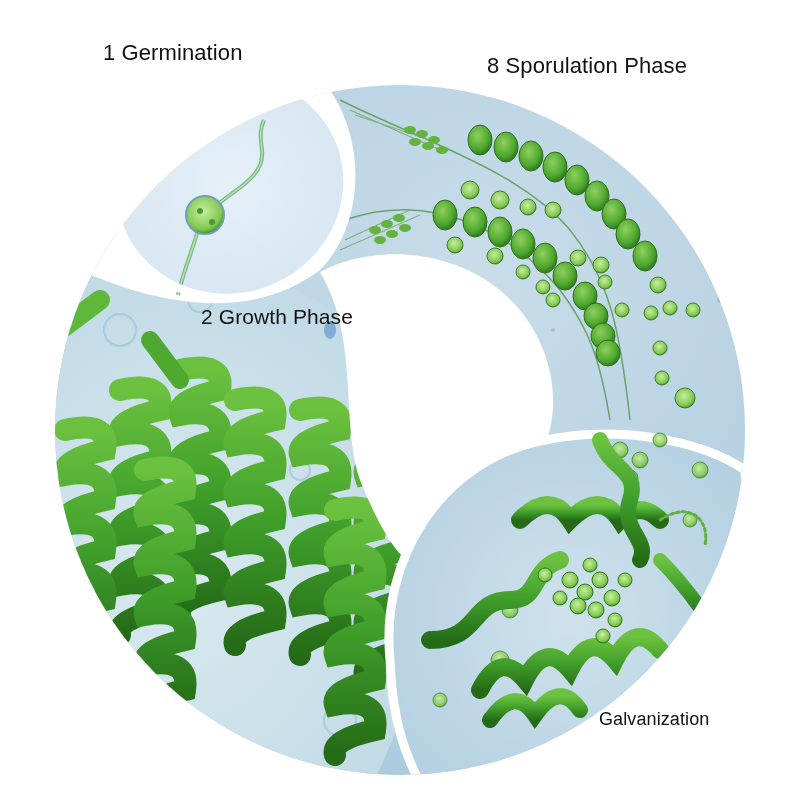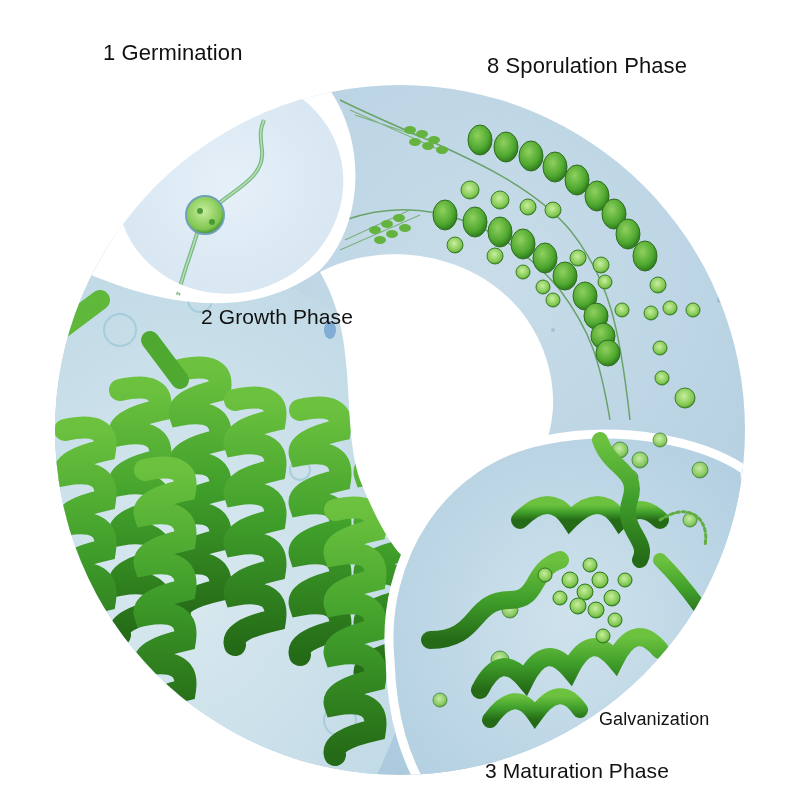--- a/index.html
+++ b/index.html
@@ -218,14 +218,13 @@
       </g>
 
       <ellipse cx="230" cy="185" rx="118" ry="112" transform="rotate(-20 230 185)" fill="none" stroke="#ffffff" stroke-width="8"></ellipse>
     </g>
   </svg>
 
   <div class="label" style="left:103px; top:42px;">1 Germination</div>
   <div class="label" style="left:487px; top:55px;">8 Sporulation Phase</div>
   <div class="label" style="left:186px; top:306px; font-size:21px;margin-left:15px;">2 Growth Phase</div>
   <div class="label" style="left:599px; top:710px; font-size:18px;">Galvanization</div>
-  <div class="label" style="left:485px; top:760px; font-size:21px;">3 Maturation Phase</div>
 </div>
 
 </body></html>

